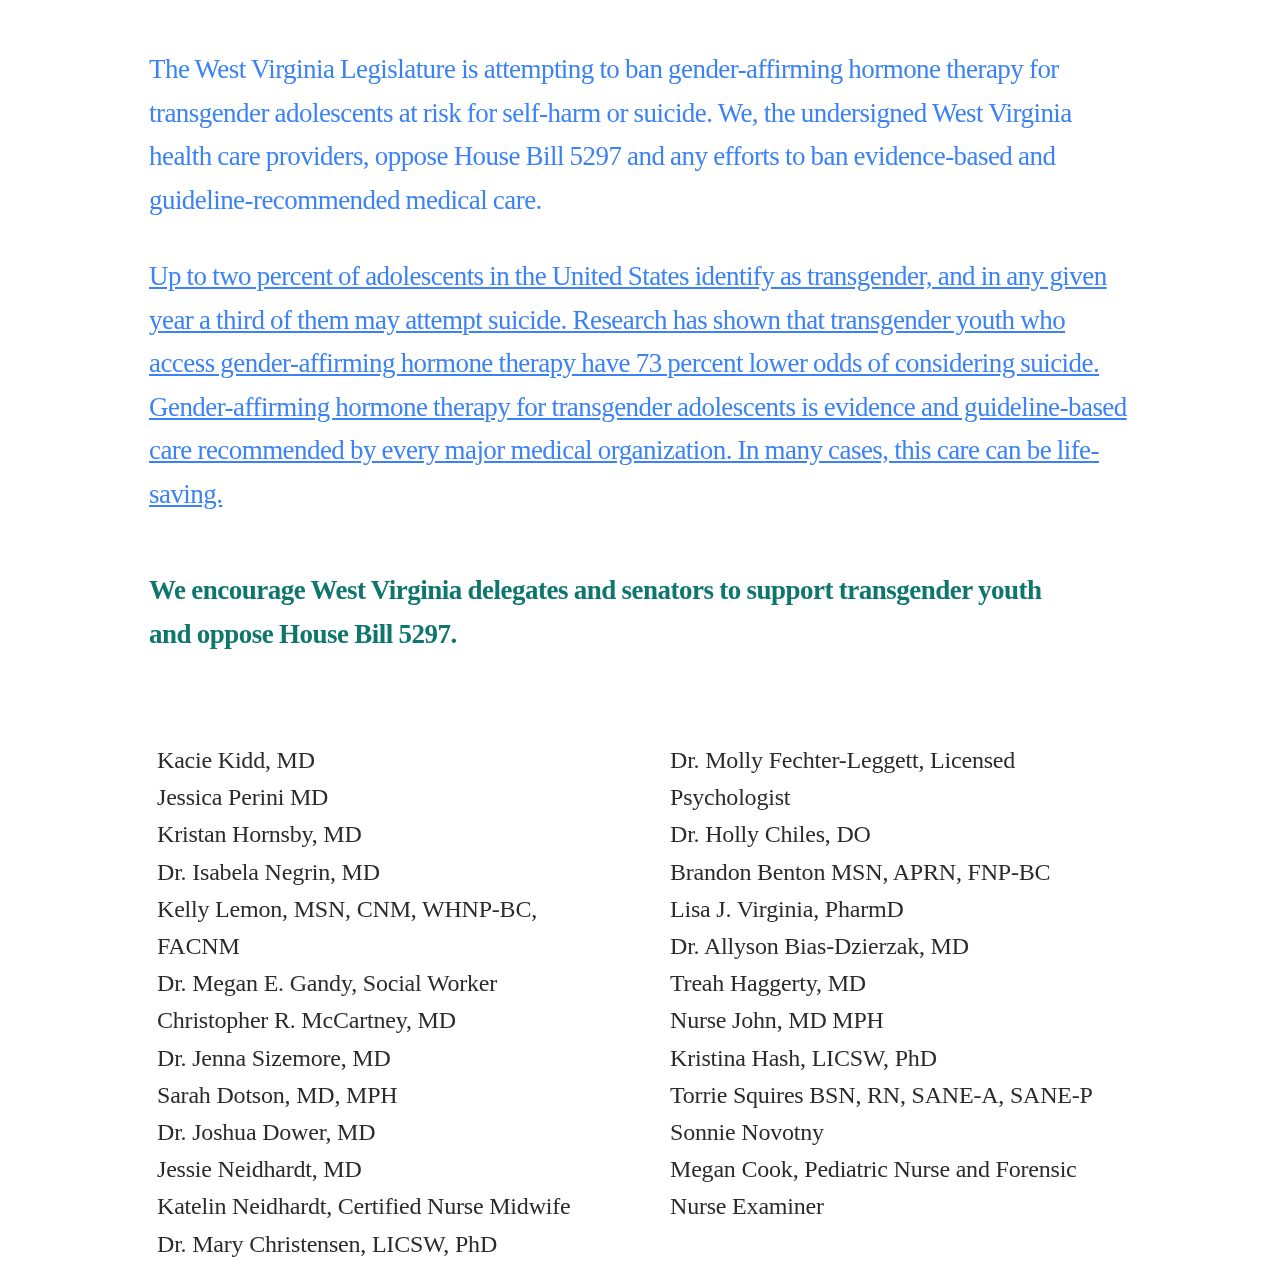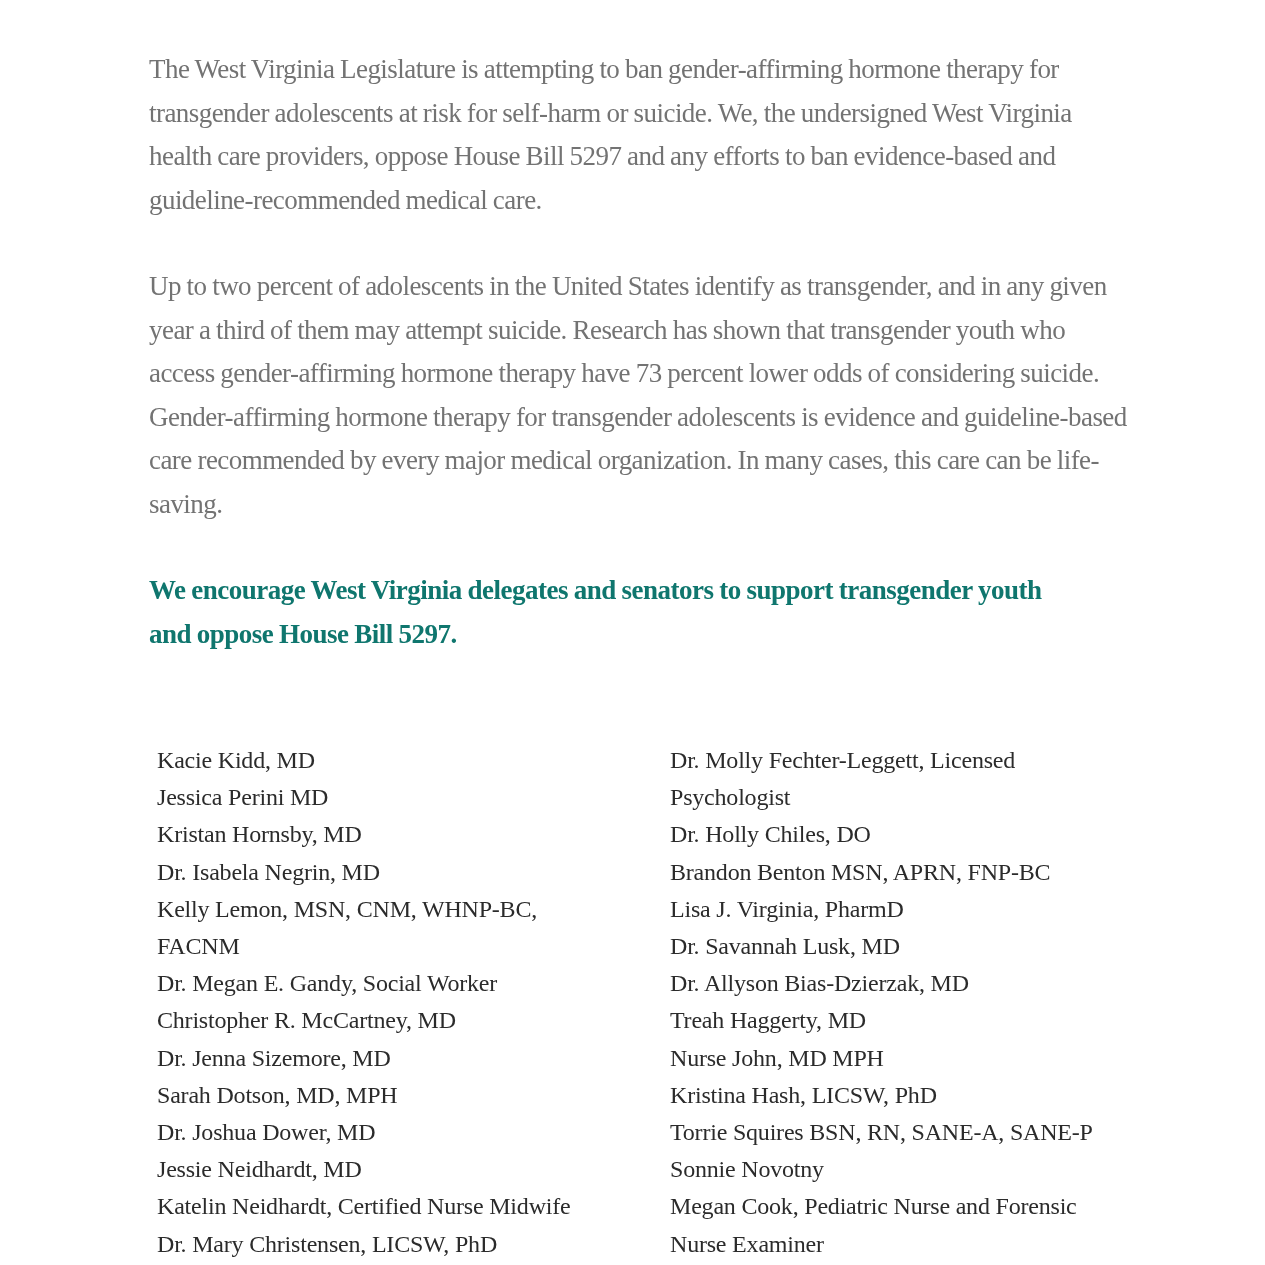--- a/index.html
+++ b/index.html
@@ -22,25 +22,25 @@
       width: 980px;
     }
     .para {
       position: absolute;
       left: 0;
       margin: 0;
       font-size: 27px;
       line-height: 43.6px;
       letter-spacing: -0.55px;
       word-spacing: -0.5px;
-      color: #737373;
+      color: #3b82f6;
       white-space: normal;
     }
     .para.p1 { top: 48px; width: 965px; }
-    .para.p2 { top: 265px; width: 980px; }
+    .para.p2 { top: 255px; width: 980px; text-decoration: underline; }
     .para.p3 {
       top: 569px;
       width: 920px;
       font-weight: bold;
       color: #0f766e;
       letter-spacing: -0.5px;
     }
     .sig-col {
       position: absolute;
       top: 742px;
@@ -81,21 +81,20 @@
     <li>Jessie Neidhardt, MD</li>
     <li>Katelin Neidhardt, Certified Nurse Midwife</li>
     <li>Dr. Mary Christensen, LICSW, PhD</li>
   </ul>
 
   <ul class="sig-col right">
     <li>Dr. Molly Fechter-Leggett, Licensed Psychologist</li>
     <li>Dr. Holly Chiles, DO</li>
     <li>Brandon Benton MSN, APRN, FNP-BC</li>
     <li>Lisa J. Virginia, PharmD</li>
-    <li>Dr. Savannah Lusk, MD</li>
     <li>Dr. Allyson Bias-Dzierzak, MD</li>
     <li>Treah Haggerty, MD</li>
     <li>Nurse John, MD MPH</li>
     <li>Kristina Hash, LICSW, PhD</li>
     <li>Torrie Squires BSN, RN, SANE-A, SANE-P</li>
     <li>Sonnie Novotny</li>
     <li>Megan Cook, Pediatric Nurse and Forensic Nurse Examiner</li>
   </ul>
 </div>
 

